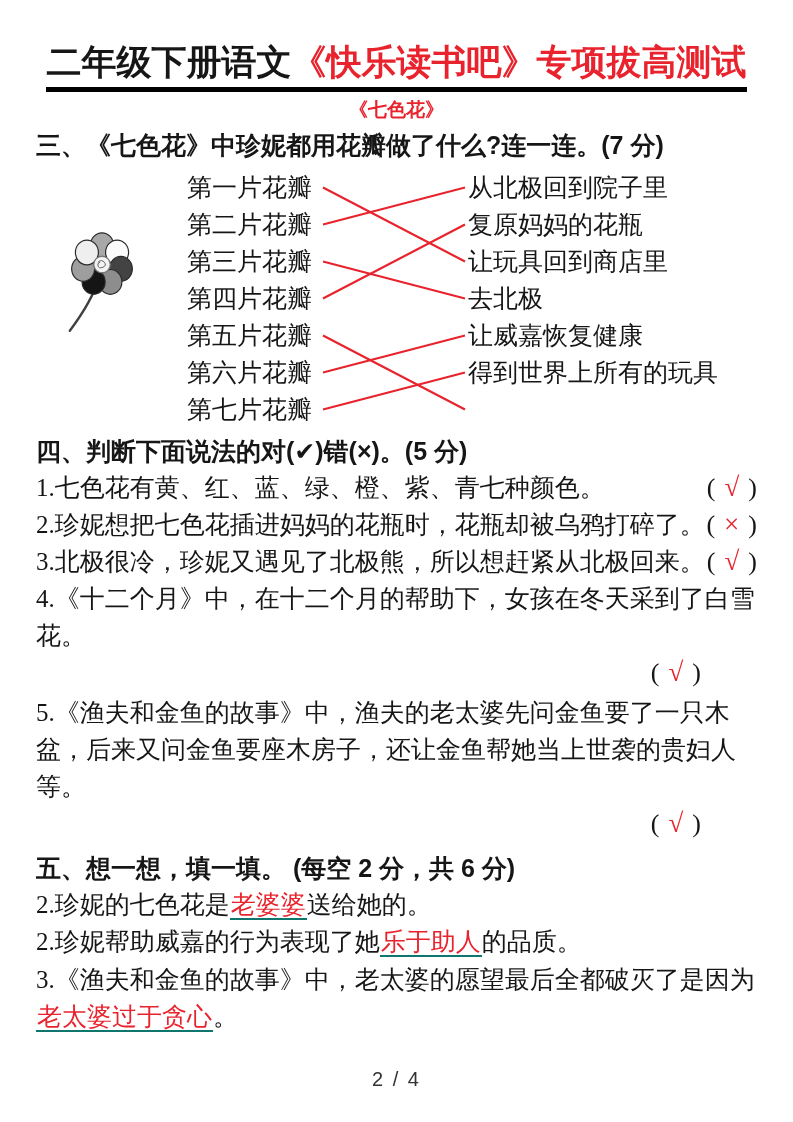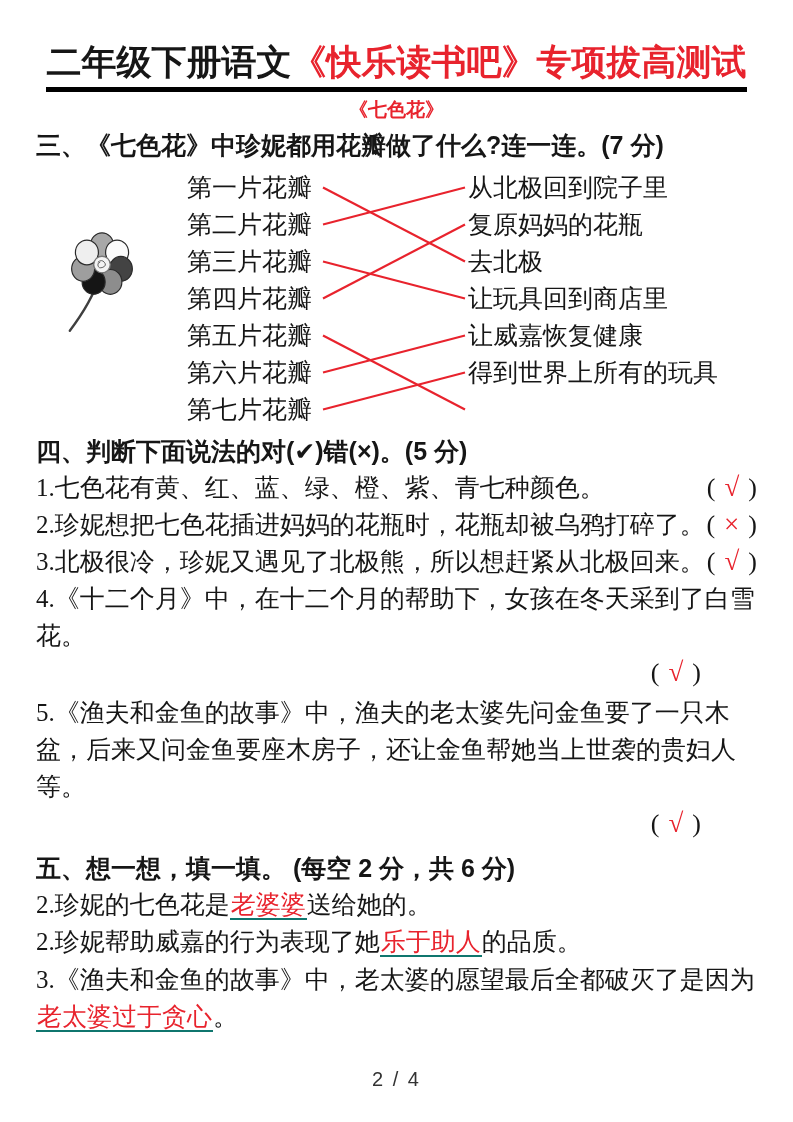--- a/index.html
+++ b/index.html
@@ -108,22 +108,22 @@
           <line x1="3" y1="92.5" x2="145" y2="129.5" stroke="#e8232d" stroke-width="2.2"></line>
           <line x1="3" y1="129.5" x2="145" y2="55.5" stroke="#e8232d" stroke-width="2.2"></line>
           <line x1="3" y1="166.5" x2="145" y2="240.5" stroke="#e8232d" stroke-width="2.2"></line>
           <line x1="3" y1="203.5" x2="145" y2="166.5" stroke="#e8232d" stroke-width="2.2"></line>
           <line x1="3" y1="240.5" x2="145" y2="203.5" stroke="#e8232d" stroke-width="2.2"></line>
         </svg>
 
       <div class="col">
         <div class="cell">从北极回到院子里</div>
         <div class="cell">复原妈妈的花瓶</div>
+        <div class="cell">让玩具回到商店里</div>
         <div class="cell">去北极</div>
-        <div class="cell">让玩具回到商店里</div>
         <div class="cell">让威嘉恢复健康</div>
         <div class="cell">得到世界上所有的玩具</div>
       </div>
     </div>
 
     <div class="sec-head">四、判断下面说法的对(✔)错(×)。(5 分)</div>
 
     <div class="judge-item">
       <span class="judge-text">1.七色花有黄、红、蓝、绿、橙、紫、青七种颜色。</span>
       <span class="mark"><span>(</span><span class="sym">√</span><span>)</span></span>

